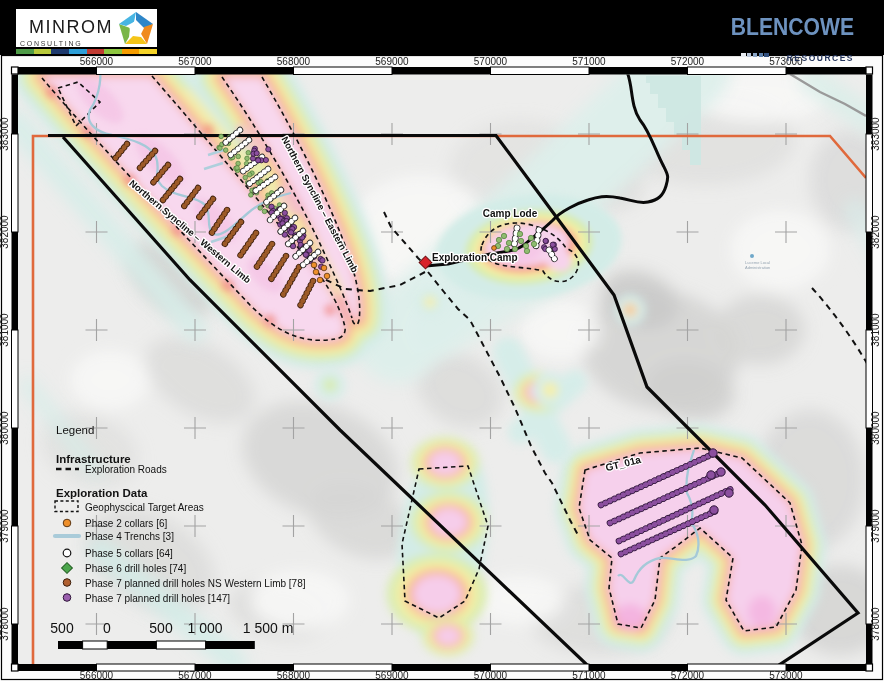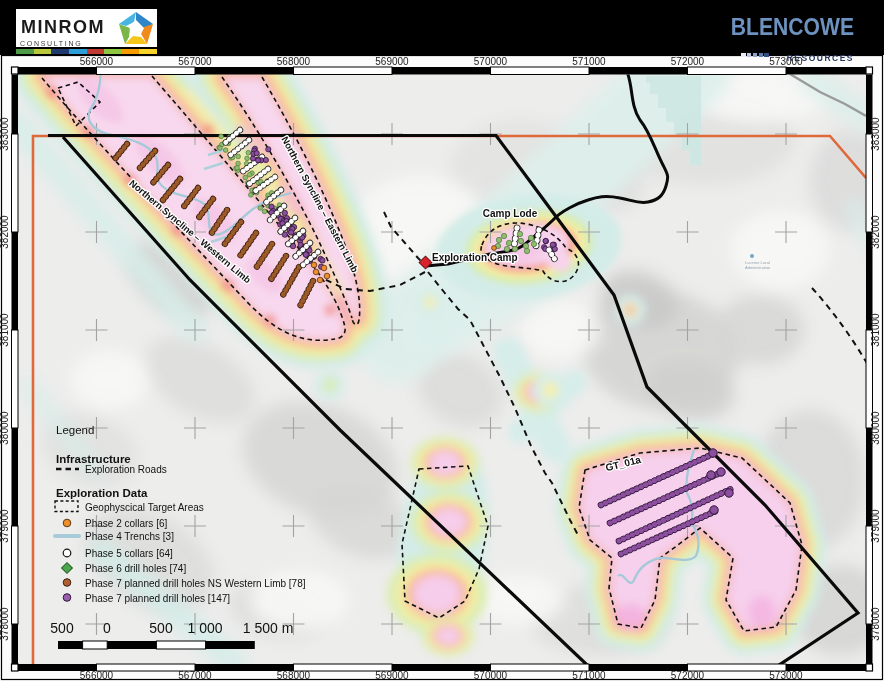--- a/index.html
+++ b/index.html
@@ -1,18 +1,18 @@
 <!DOCTYPE html>
 <html><head><meta charset="utf-8">
 <style>
 html,body{margin:0;padding:0;background:#000;}
 #page{position:relative;width:884px;height:681px;overflow:hidden;font-family:"Liberation Sans",sans-serif;}
 #page > svg{position:absolute;top:0;left:0;}
 .minrom{position:absolute;left:16px;top:9px;width:141px;height:38px;background:#fff;z-index:5;}
-.minrom .nm{position:absolute;left:5px;top:8px;font-size:18px;font-weight:bold;color:#1a1a1a;letter-spacing:1.5px;}
+.minrom .nm{position:absolute;left:13px;top:8px;font-size:18px;font-weight:normal;color:#1a1a1a;letter-spacing:1.5px;}
 .minrom .cn{position:absolute;left:4px;top:31px;font-size:7px;color:#3a3a3a;letter-spacing:1.7px;}
 .stripe{position:absolute;left:16px;top:49px;width:141px;height:4.5px;z-index:5;display:flex;}
 .stripe div{flex:1;}
 .blenc{position:absolute;right:30px;top:17px;z-index:5;text-align:right;}
 .blenc .b1{font-size:24px;font-weight:bold;color:#6d92bf;letter-spacing:0px;line-height:20px;transform:scaleX(.88);transform-origin:100% 50%;}
 .blenc .b2{margin-top:16px;display:flex;align-items:flex-start;justify-content:flex-end;gap:18px;}
 .blenc .sq{display:flex;gap:1.6px;}
 .blenc .sq i{width:4.2px;height:4.2px;display:block;}
 .blenc .rs{font-size:8.5px;font-weight:bold;color:#25355c;letter-spacing:1.5px;}
 </style></head>

